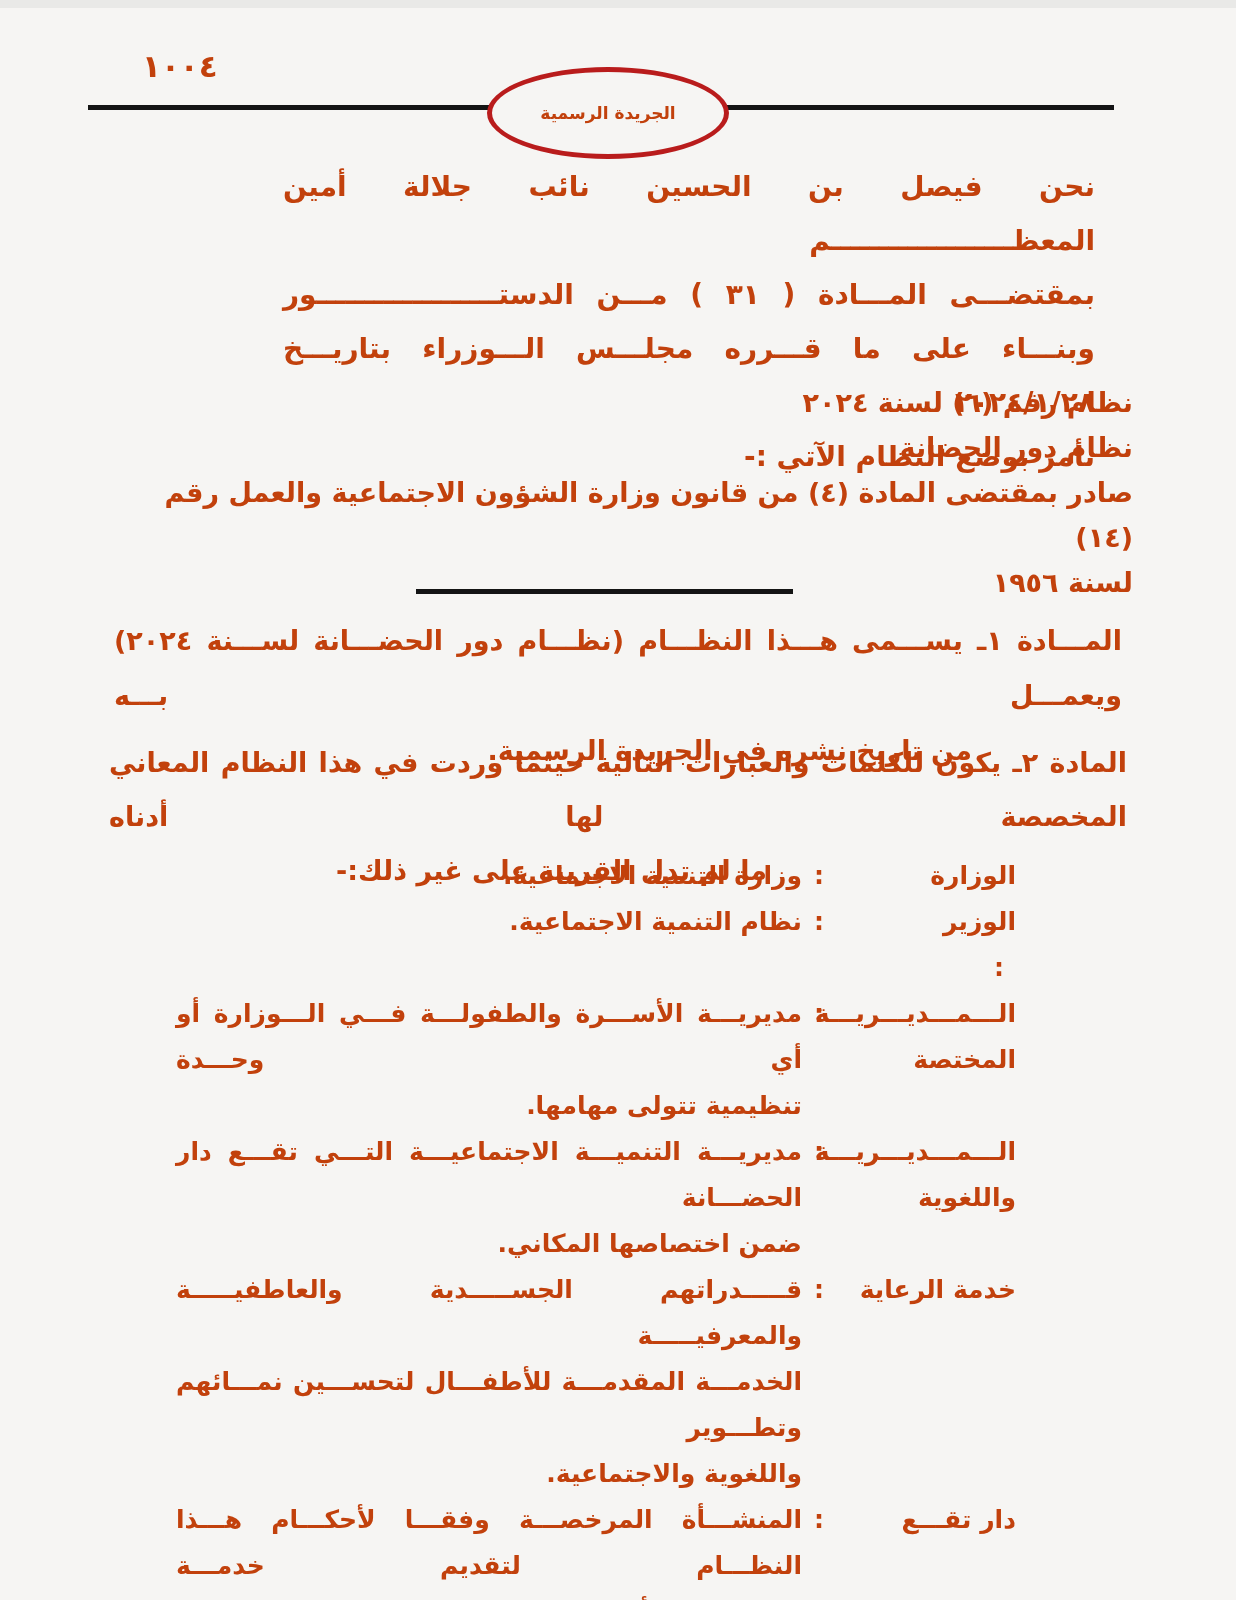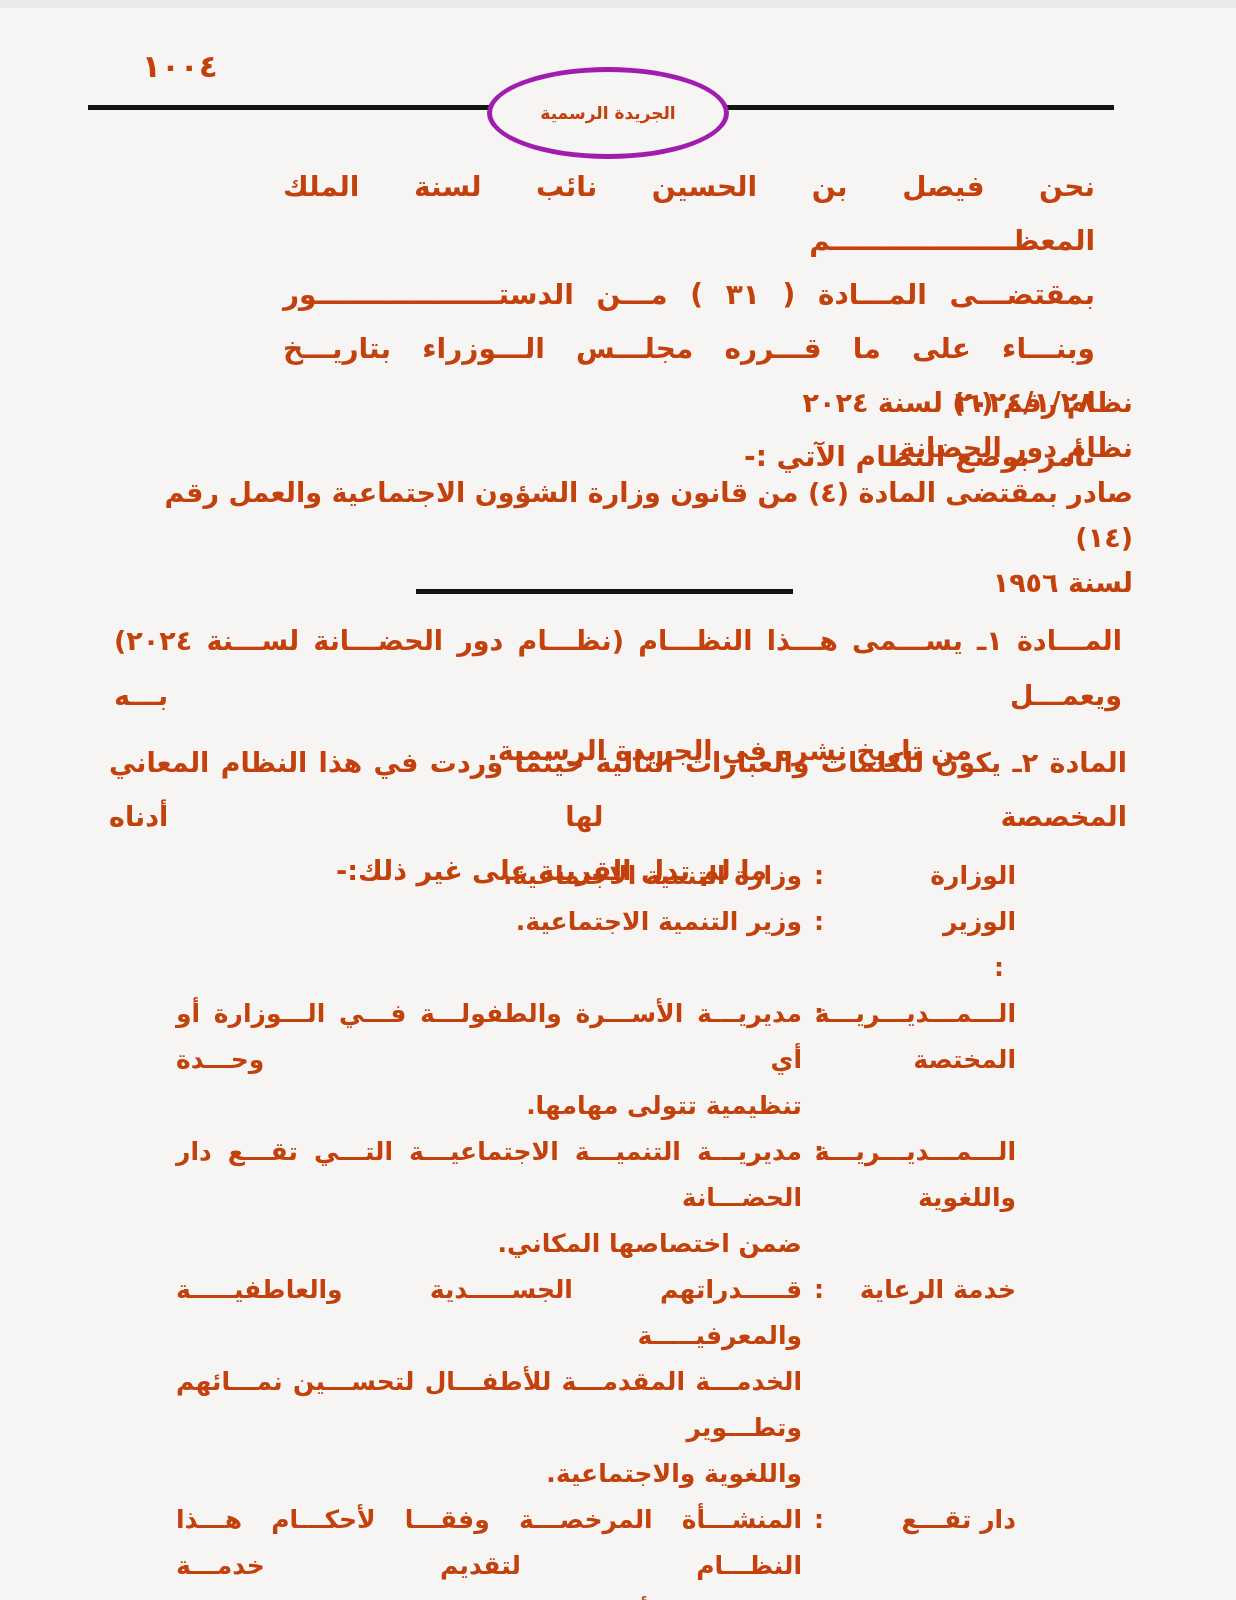--- a/index.html
+++ b/index.html
@@ -11,21 +11,21 @@
   
   .page-number{
     position:absolute;top:40px;left:142px;direction:ltr;
     font-size:31px;letter-spacing:7px;
   }
   .header-rule{
     position:absolute;top:97px;left:88px;width:1026px;height:5px;background:#141414;
   }
   .gazette-seal{
     position:absolute;top:59px;left:487px;width:232px;height:82px;
-    border:5px solid #a21caf;border-radius:50%;background:#f6f5f3;
+    border:5px solid #b91c1c;border-radius:50%;background:#f6f5f3;
     display:flex;align-items:center;justify-content:center;
     font-size:17px;
   }
   
   .preamble{
     position:absolute;top:152px;right:141px;width:812px;
     font-size:28px;line-height:54px;
   }
   .jl{text-align:justify;text-align-last:justify;}
   .rl{text-align:right;}
@@ -63,21 +63,21 @@
 
 <div class="page">
 
   <div class="page-number">١٠٠٤</div>
   <div class="header-rule"></div>
   <div class="gazette-seal">
     <span>الجريدة الرسمية</span>
   </div>
 
   <div class="preamble">
-    <div class="jl">نحن فيصل بن الحسين نائب لسنة الملك المعظـــــــــــــــــــم</div>
+    <div class="jl">نحن فيصل بن الحسين نائب جلالة أمين المعظـــــــــــــــــــم</div>
     <div class="jl">بمقتضـــى المـــادة ( ٣١ ) مـــن الدستـــــــــــــــــــور</div>
     <div class="jl">وبنـــاء على ما قـــرره مجلـــس الـــوزراء بتاريـــخ ٢٠٢٤/١/٢٨</div>
     <div class="rl">نأمر بوضع النظام الآتي :-</div>
   </div>
 
   <div class="law-title">
     <div>نظام رقم (٦) لسنة ٢٠٢٤</div>
     <div>نظام دور الحضانة</div>
     <div>صادر بمقتضى المادة (٤) من قانون وزارة الشؤون الاجتماعية والعمل رقم (١٤)</div>
     <div>لسنة ١٩٥٦</div>
@@ -105,21 +105,21 @@
         <div class="rl">وزارة التنمية الاجتماعية.</div>
       </div>
     </div>
 
     <div class="def-row">
       <div class="def-term">
         <div>الوزير</div>
       </div>
       <div class="def-colon">:</div>
       <div class="def-body">
-        <div class="rl">وزير التنمية الاجتماعية.</div>
+        <div class="rl">نظام التنمية الاجتماعية.</div>
       </div>
     </div>
 
     <div class="def-row">
       <div class="def-colon">:</div>
     </div>
 
     <div class="def-row">
       <div class="def-term">
         <div>الـــمـــديـــريـــة</div>

